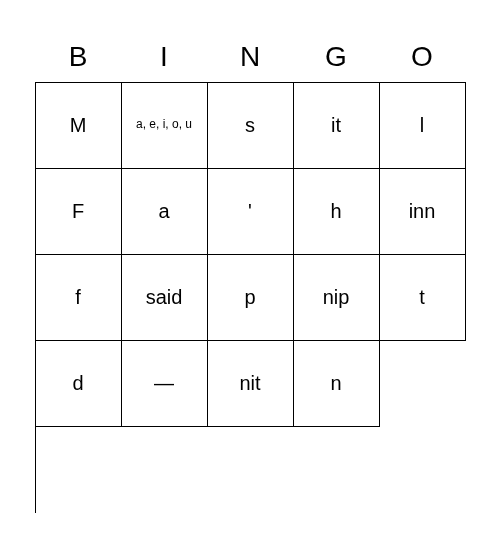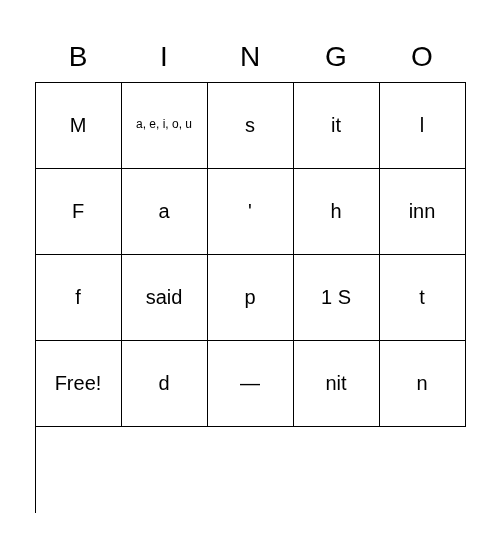--- a/index.html
+++ b/index.html
@@ -92,22 +92,21 @@
     <div class="bingo-cell">F</div>
     <div class="bingo-cell">a</div>
     <div class="bingo-cell">'</div>
     <div class="bingo-cell">h</div>
     <div class="bingo-cell">inn</div>
 
     <div class="bingo-cell">f</div>
     <div class="bingo-cell">said</div>
     <div class="bingo-cell">p</div>
 
-    <div class="bingo-cell">1 S</div>
+    <div class="bingo-cell">nip</div>
     <div class="bingo-cell">t</div>
-    <div class="bingo-cell free">Free!</div>
     <div class="bingo-cell">d</div>
 
     <div class="bingo-cell">—</div>
     <div class="bingo-cell">nit</div>
     <div class="bingo-cell">n</div>
   </div>
 </div>
 
 </body></html>

